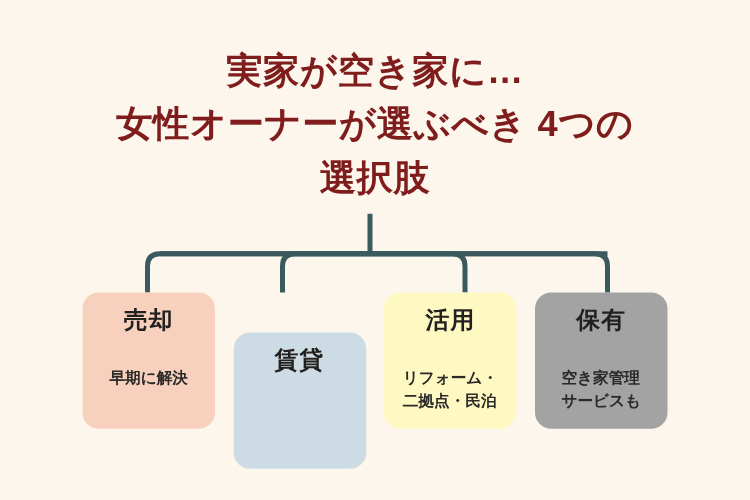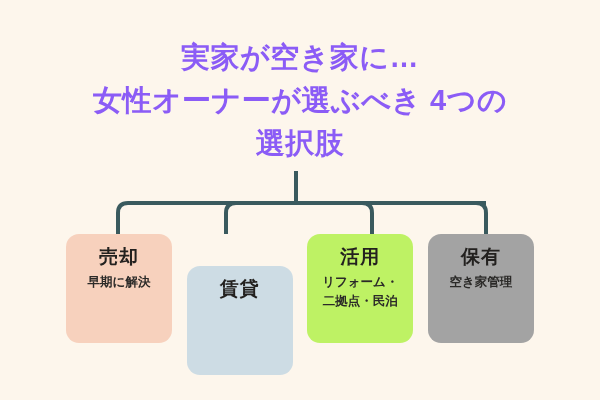--- a/index.html
+++ b/index.html
@@ -62,48 +62,48 @@
   }
   .opt-box {
     width: 106px;
     height: 109px;
     border-radius: 13px;
     box-sizing: border-box;
     display: flex;
     flex-direction: column;
     align-items: center;
     padding-top: 9px;
+    gap: 20px;
   }
   .opt-heading {
     font-size: 19px;
     font-weight: bold;
     color: #23211f;
     line-height: 27px;
     letter-spacing: 1px;
     white-space: nowrap;
   }
   .opt-desc {
     margin-top: 3px;
     font-size: 12.5px;
     font-weight: bold;
     color: #2b2a28;
     line-height: 19px;
-    text-align: center;
     white-space: nowrap;
   }
   .opt-desc span {
     display: block;
   }
 </style>
 </head>
 <body style="background: rgb(253, 246, 236);">
 
 <div id="infographic" style="background: rgb(253, 246, 236);">
 
-  <div class="title-block" style="color: #8b5cf6;">
+  <div class="title-block" style="color: #7f1d1d;">
     <span class="title-line">実家が空き家に…</span>
     <span class="title-line">女性オーナーが選ぶべき 4つの</span>
     <span class="title-line">選択肢</span>
   </div>
 
   <svg class="connector-svg" viewBox="0 0 600 400">
     <g fill="none" stroke="#3a5a5e" stroke-width="4" stroke-linecap="butt" id="connector-group">
 
       <path d="M296,171 L296,203"></path>
 
@@ -120,30 +120,31 @@
       <div class="opt-heading">売却</div>
       <div class="opt-desc">
         <span>早期に解決</span>
       </div>
     </div>
 
     <div class="opt-box" style="background: rgb(205, 220, 228); margin-top: 32px;">
       <div class="opt-heading">賃貸</div>
     </div>
 
-    <div class="opt-box" style="background: #bef264;">
+    <div class="opt-box" style="background: #fef9c3;">
       <div class="opt-heading">活用</div>
       <div class="opt-desc">
         <span>リフォーム・</span>
         <span>二拠点・民泊</span>
       </div>
     </div>
 
     <div class="opt-box" style="background: #a3a3a3;">
       <div class="opt-heading">保有</div>
       <div class="opt-desc">
         <span>空き家管理</span>
+        <span>サービスも</span>
       </div>
     </div>
 
   </div>
 
 </div>
 
 </body></html>

